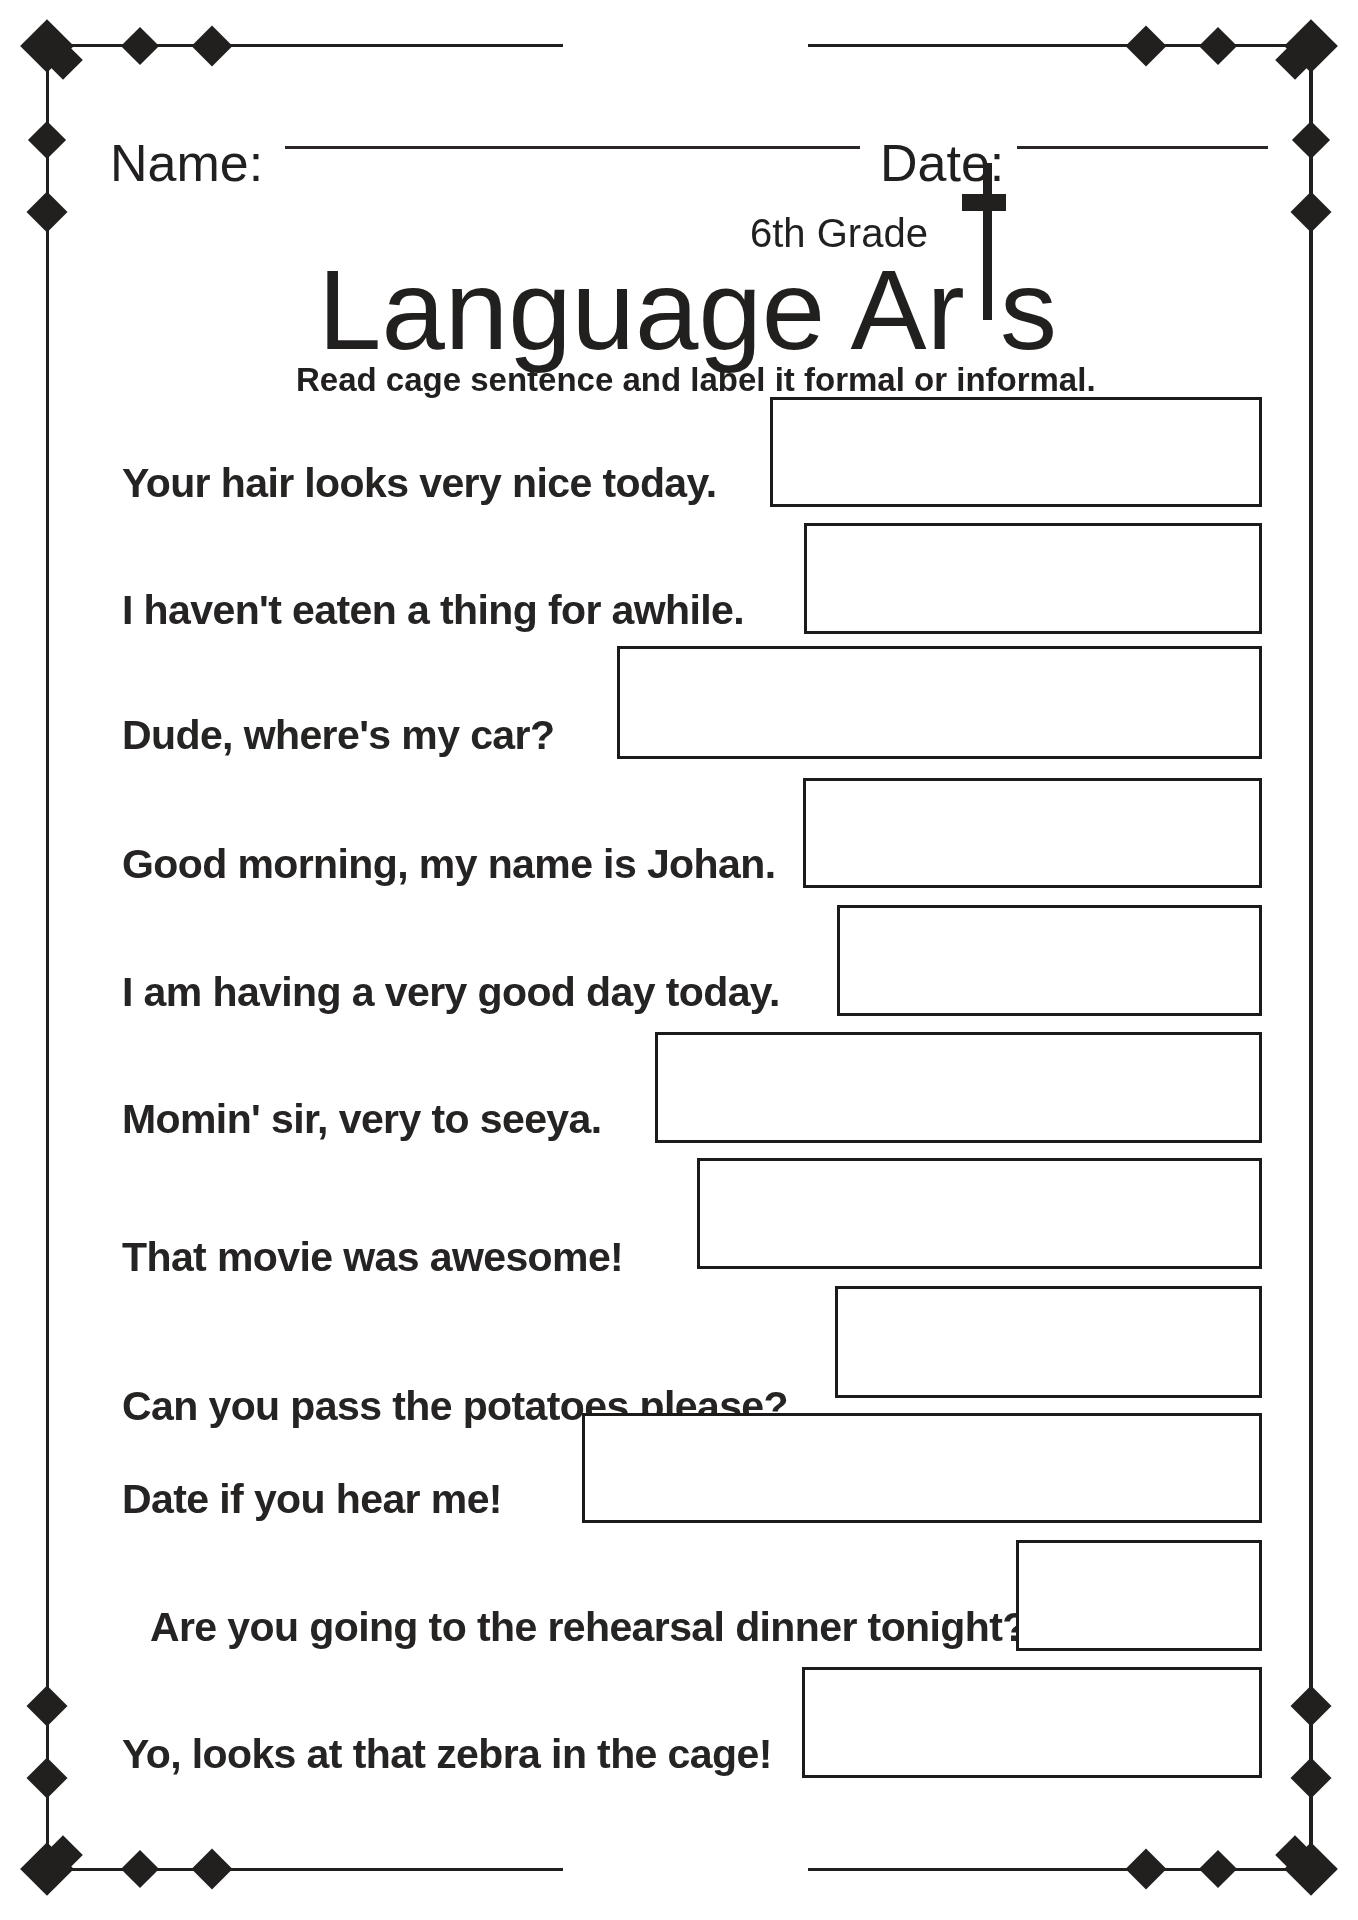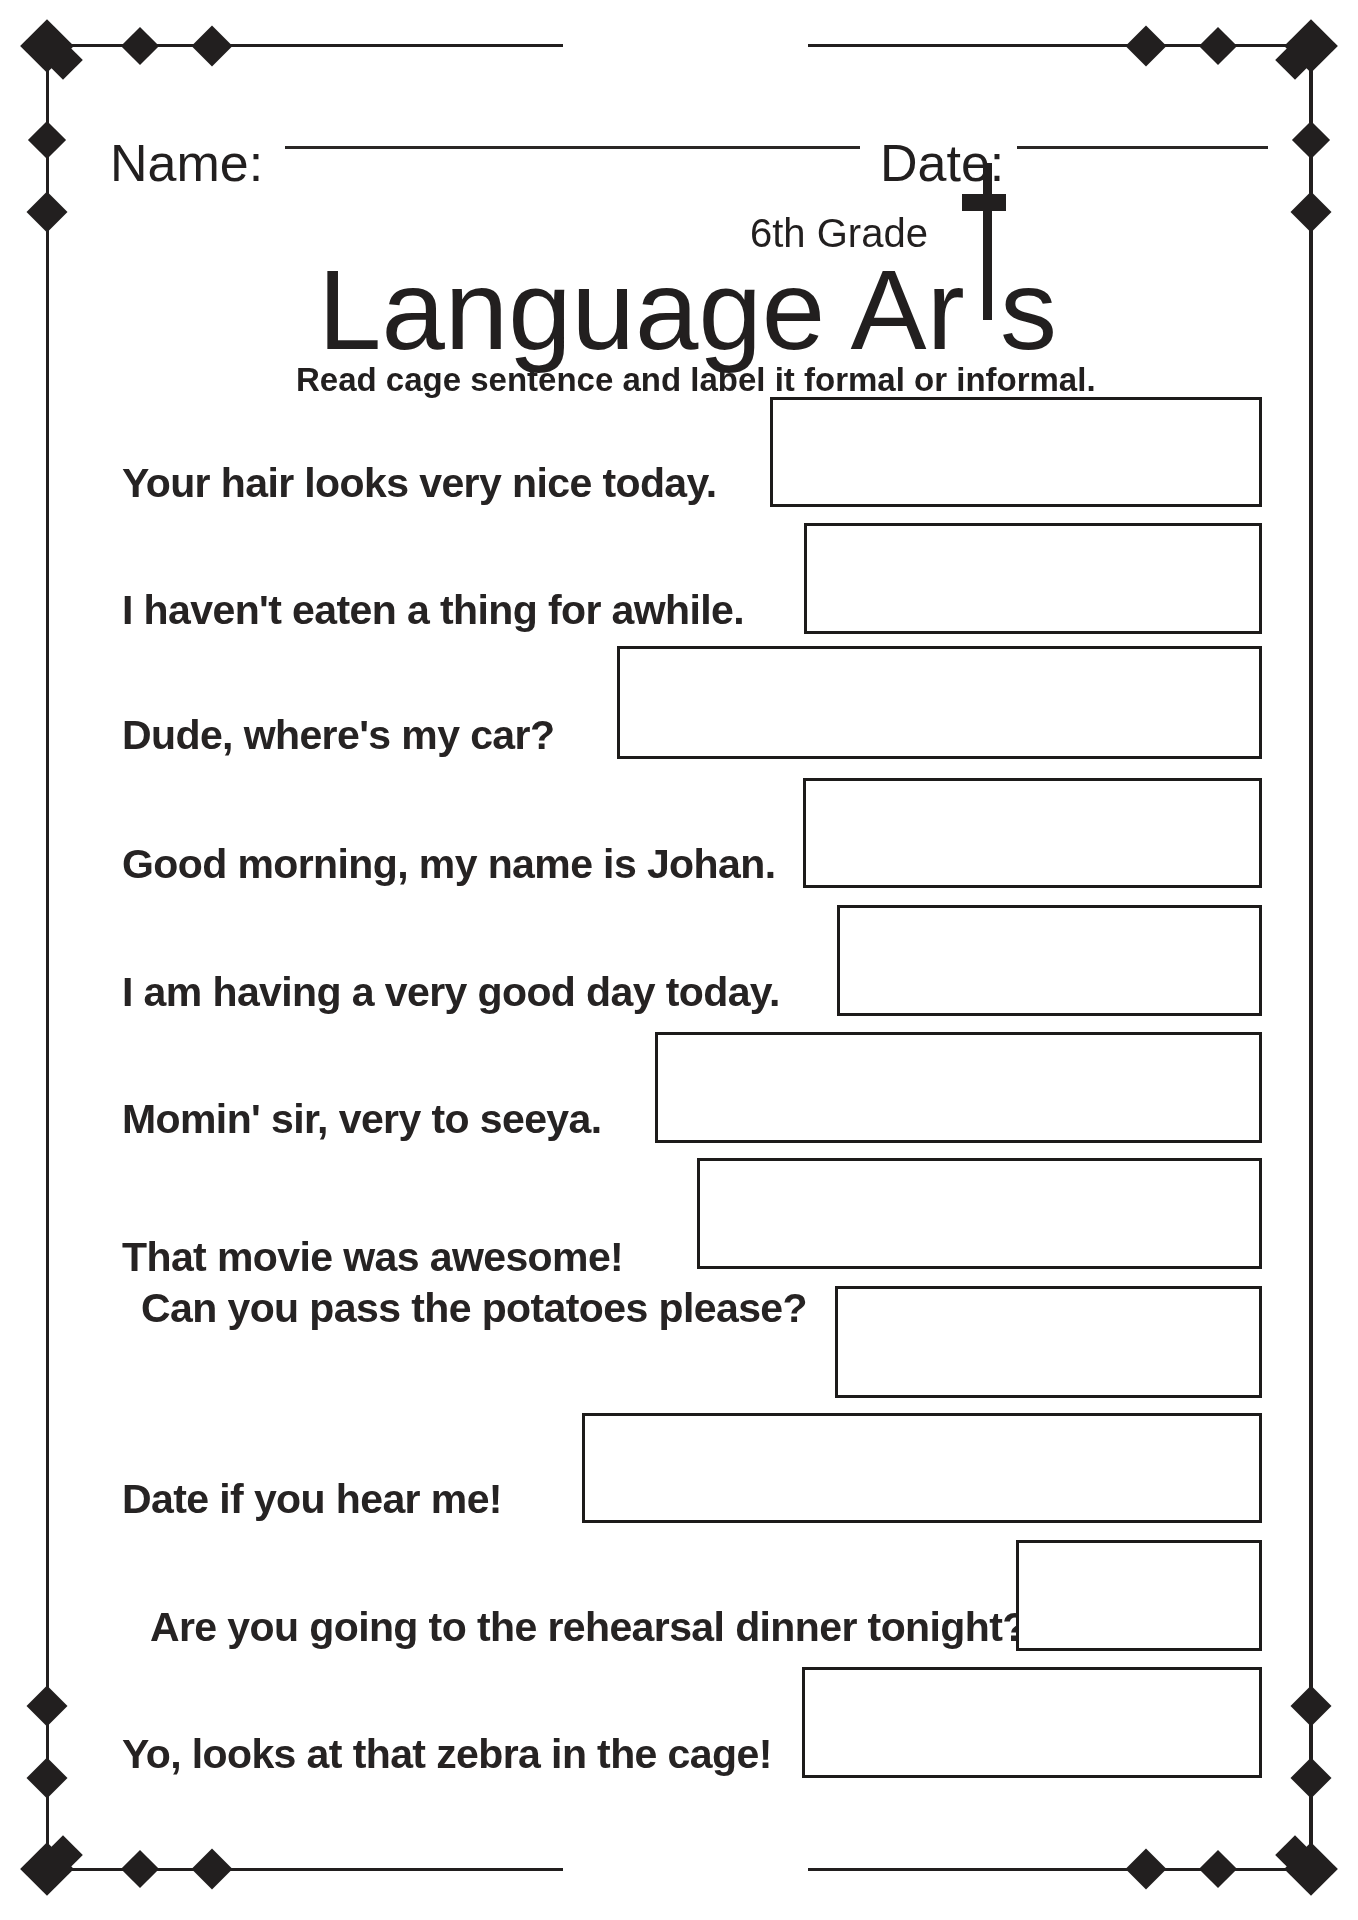--- a/index.html
+++ b/index.html
@@ -93,21 +93,21 @@
 
   <div class="sentence" style="top:972px;">I am having a very good day today.</div>
   <div class="answer-box" style="left:837px;top:905px;width:425px;height:111px;"></div>
 
   <div class="sentence" style="top:1099px;">Momin' sir, very to seeya.</div>
   <div class="answer-box" style="left:655px;top:1032px;width:607px;height:111px;"></div>
 
   <div class="sentence" style="top:1225px;margin-top:12px;">That movie was awesome!</div>
   <div class="answer-box" style="left:697px;top:1158px;width:565px;height:111px;"></div>
 
-  <div class="sentence" style="top:1288px;margin-left:19px;">Can you pass the potatoes please?</div>
+  <div class="sentence" style="top:1386px;">Can you pass the potatoes please?</div>
   <div class="answer-box" style="left:835px;top:1286px;width:427px;height:112px;"></div>
 
   <div class="sentence" style="top:1479px;">Date if you hear me!</div>
   <div class="answer-box" style="left:582px;top:1413px;width:680px;height:110px;"></div>
 
   <div class="sentence" style="top:1607px;margin-left:28px;">Are you going to the rehearsal dinner tonight?</div>
   <div class="answer-box" style="left:1016px;top:1540px;width:246px;height:111px;"></div>
 
   <div class="sentence" style="top:1734px;">Yo, looks at that zebra in the cage!</div>
   <div class="answer-box" style="left:802px;top:1667px;width:460px;height:111px;"></div>

